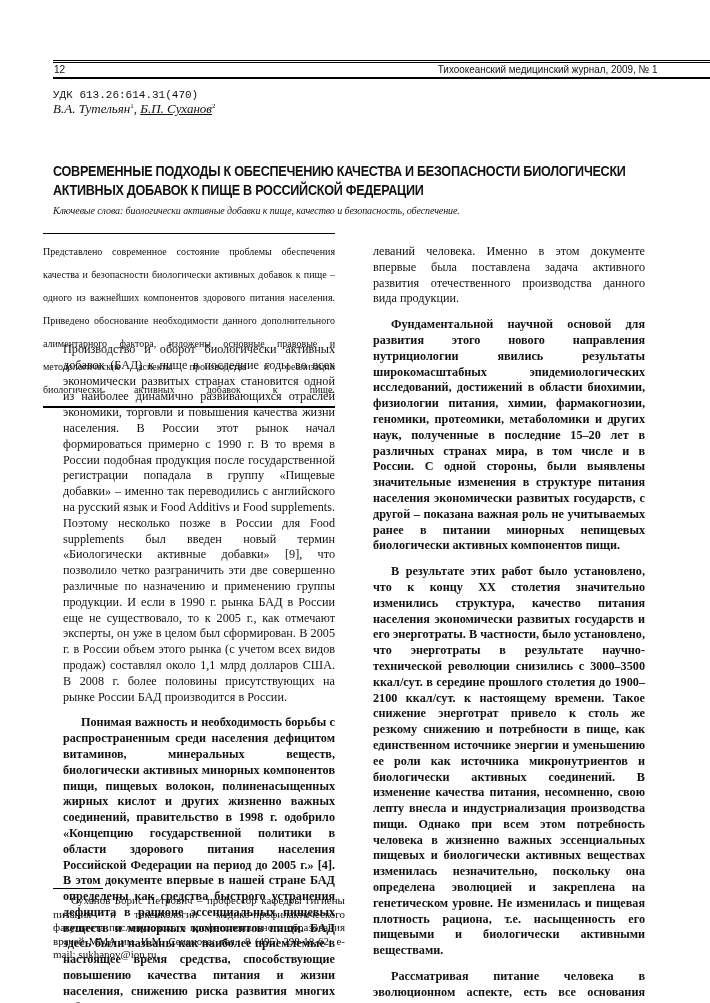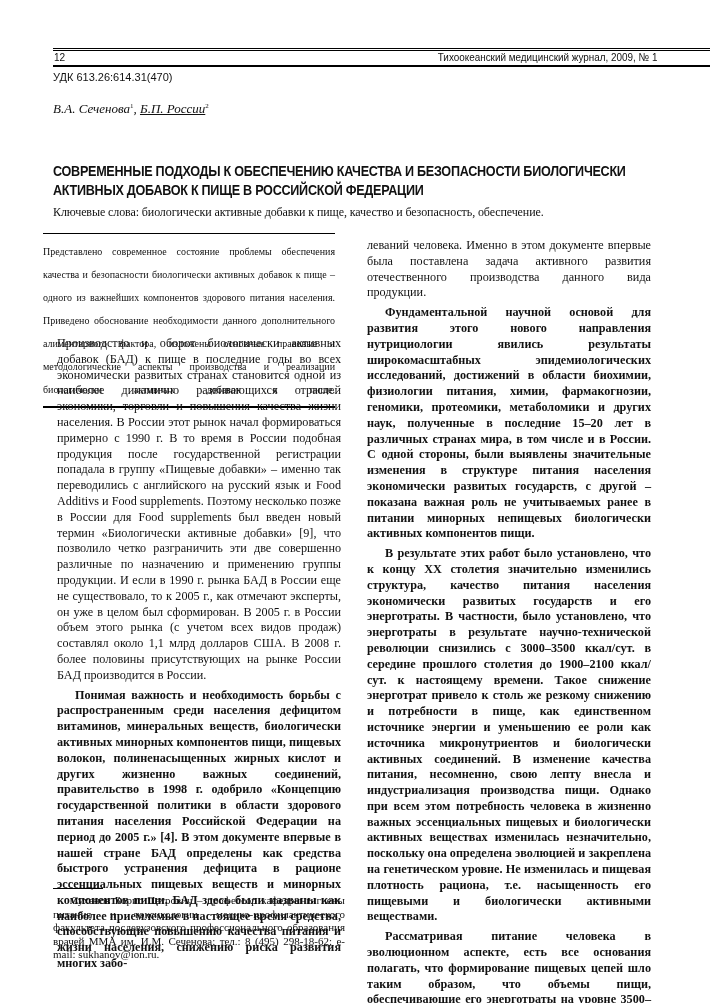--- a/index.html
+++ b/index.html
@@ -1,41 +1,41 @@
 <!DOCTYPE html>
 <html><head>
 <meta charset="utf-8">
 <style>
   html, body { margin: 0; padding: 0; background: #ffffff; }
   body { width: 710px; height: 1003px; position: relative; overflow: hidden; color: #111; }
   .page { position: absolute; left: 0; top: 0; width: 710px; height: 1003px; }
 
   
-  .run-header { position: absolute; left: 53px; top: 48px; width: 657px; height: 34px; }
+  .run-header { position: absolute; left: 53px; top: 60px; width: 657px; height: 34px; }
   .run-header .rule-top { position: absolute; left: 0; right: 0; top: 0; height: 1px; background: #000; }
   .run-header .rule-top2 { position: absolute; left: 0; right: 0; top: 2px; height: 1px; background: #000; }
   .run-header .rule-bot { position: absolute; left: 0; right: 0; top: 17px; height: 2px; background: #000; }
   .run-header .pg { position: absolute; left: 1px; top: 3px; font-family: "Liberation Sans", sans-serif; font-size: 11.5px; letter-spacing: -0.2px; transform: scaleX(0.88); transform-origin: left; }
   .run-header .jn { position: absolute; right: 53px; top: 3px; font-family: "Liberation Sans", sans-serif; font-size: 11.5px; transform: scaleX(0.86); transform-origin: right; white-space: nowrap; }
 
-  .udk { position: absolute; left: 53px; top: 71px; font-family: Liberation Sans, sans-serif; font-size: 11px; }
+  .udk { position: absolute; left: 53px; top: 89px; font-family: Liberation Mono, monospace; font-size: 11px; }
   .authors { position: absolute; left: 53px; top: 101px; font-family: "Liberation Serif", serif; font-style: italic; font-size: 13px; }
   .authors .u { text-decoration: underline; }
   .authors sup { font-size: 7px; font-style: normal; }
   .affil { position: absolute; left: 53px; top: 121px; width: 600px; font-family: "Liberation Serif", serif; font-size: 11.2px; line-height: 15px; }
   .affil sup { font-size: 7px; }
 
   .title { position: absolute; left: 53px; top: 162px; width: 620px; font-family: "Liberation Sans", sans-serif; font-weight: bold; font-size: 14px; line-height: 19px; letter-spacing: -0.3px; transform: scaleX(0.9); transform-origin: left; white-space: nowrap; }
-  .keywords { position: absolute; left: 53px; top: 205px; font-family: "Liberation Serif", serif; font-size: 12px; letter-spacing: -0.1px; }
+  .keywords { position: absolute; left: 53px; top: 205px; font-family: "Liberation Serif", serif; font-style: italic; font-size: 10px; letter-spacing: -0.1px; }
 
   .abstract { position: absolute; left: 43px; top: 233px; width: 292px; border-top: 1px solid #000; border-bottom: 2px solid #000; padding: 6px 0 5px 0; font-family: "Liberation Serif", serif; font-size: 10px; line-height: 23px; text-align: justify; text-align-last: justify; }
   .abstract p { margin: 0; }
 
   .col { position: absolute; font-family: "Liberation Serif", serif; font-size: 12.2px; line-height: 15.8px; text-align: justify; }
-  .col p { margin: 4px; }
+  .col p { margin: 10px; }
   .col p.ind { text-indent: 18px; font-weight: bold; }
   .col-left { left: 53px; top: 332px; width: 292px; }
   .col-right { left: 363px; top: 234px; width: 292px; }
 
   .fn-rule { position: absolute; left: 53px; top: 888px; width: 50px; height: 1px; background: #000; }
   .footnote { position: absolute; left: 53px; top: 894px; width: 292px; font-family: "Liberation Serif", serif; font-size: 11px; line-height: 13.5px; text-align: justify; text-indent: 18px; }
 </style>
 </head>
 <body>
 
@@ -45,21 +45,21 @@
     <div class="rule-top"></div>
     <div class="rule-top2"></div>
     <span class="pg">12</span>
     <span class="jn">Тихоокеанский медицинский журнал, 2009, № 1</span>
     <div class="rule-bot"></div>
   </div>
 
   <div class="udk">УДК 613.26:614.31(470)</div>
 
   <div class="authors">
-    <span>В.А. Сеченова</span><sup>1</sup><span>, </span><span class="u">Б.П. России</span><sup>2</sup>
+    <span>В.А. Тутельян</span><sup>1</sup><span>, </span><span class="u">Б.П. Суханов</span><sup>2</sup>
   </div>
 
 
   <div class="title">
     <div>СОВРЕМЕННЫЕ ПОДХОДЫ К ОБЕСПЕЧЕНИЮ КАЧЕСТВА И БЕЗОПАСНОСТИ БИОЛОГИЧЕСКИ</div>
     <div>АКТИВНЫХ ДОБАВОК К ПИЩЕ В РОССИЙСКОЙ ФЕДЕРАЦИИ</div>
   </div>
 
   <div class="keywords">Ключевые слова: биологически активные добавки к пище, качество и безопасность, обеспечение.</div>
 

